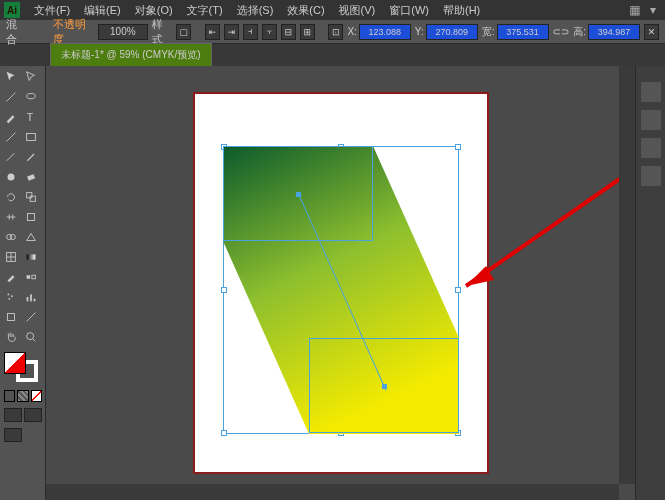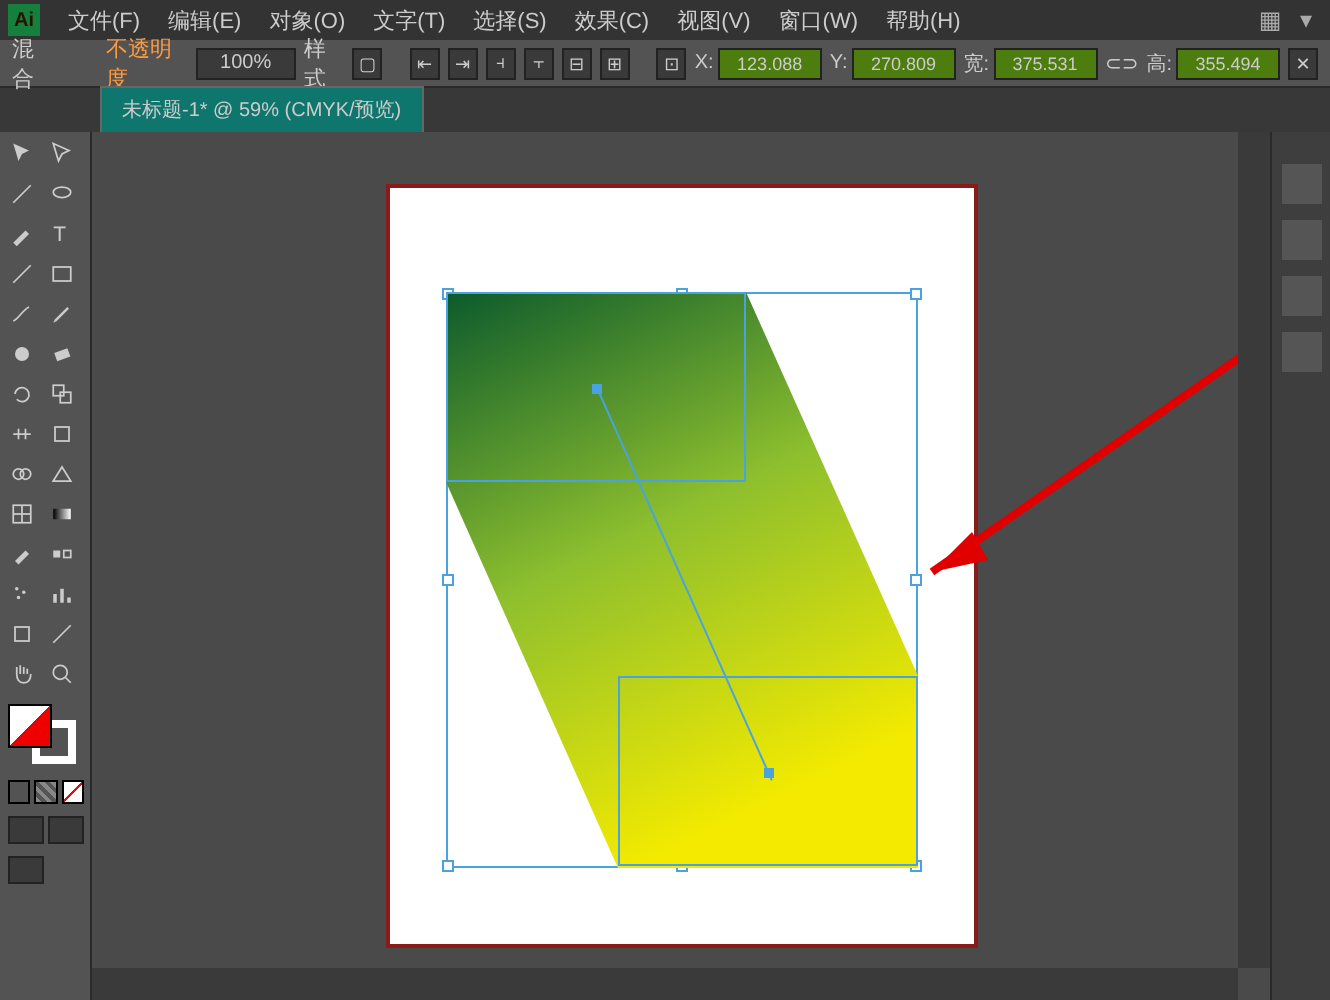--- a/index.html
+++ b/index.html
@@ -9,23 +9,23 @@
   .menu-item { padding: 2px 6px; cursor: pointer; font-size: 11px; }
   .menu-spacer { flex: 1; }
   .menu-icon { width: 16px; height: 14px; display: inline-flex; align-items: center; justify-content: center; color: #aaa; font-size: 12px; padding: 0 3px; }
   .optbar { height: 24px; background: #535353; display: flex; align-items: center; padding: 0 6px; gap: 4px; border-bottom: 1px solid #2a2a2a; }
   .opt-label { font-size: 11px; }
   .opt-highlight { color: #ff9a3c; }
   .opt-input { width: 50px; height: 16px; background: #3a3a3a; border: 1px solid #222; color: #ccc; font-size: 10px; text-align: center; }
   .opt-ico { width: 16px; height: 16px; background: #3a3a3a; border: 1px solid #222; display: flex; align-items: center; justify-content: center; font-size: 9px; }
   .coord-group { display: flex; align-items: center; gap: 2px; }
   .coord-label { font-size: 10px; color: #ccc; }
-  .coord-val { width: 52px; height: 16px; background: #4d7c0f; border: 1px solid #222; font-size: 9px; display: flex; align-items: center; justify-content: center; padding: 0 2px; }
+  .coord-val { width: 52px; height: 16px; background: #1d4ed8; border: 1px solid #222; font-size: 9px; display: flex; align-items: center; justify-content: center; padding: 0 2px; }
   .tabbar { height: 22px; background: #383838; display: flex; align-items: flex-end; padding-left: 50px; }
-  .doctab { background: #0f766e; padding: 4px 10px; font-size: 10px; border-top: 1px solid #666; border-left: 1px solid #666; border-right: 1px solid #666; }
+  .doctab { background: #4d7c0f; padding: 4px 10px; font-size: 10px; border-top: 1px solid #666; border-left: 1px solid #666; border-right: 1px solid #666; }
   .main { display: flex; height: calc(500px - 66px); }
   .tools { width: 46px; background: #535353; border-right: 1px solid #2a2a2a; display: flex; flex-wrap: wrap; padding: 2px; gap: 2px; align-content: flex-start; }
   .tool { width: 18px; height: 18px; display: flex; align-items: center; justify-content: center; cursor: pointer; }
   .tool svg { width: 14px; height: 14px; }
   .swatch-wrap { width: 40px; height: 32px; position: relative; margin-top: 4px; margin-left: 2px; }
   .swatch-fill { width: 22px; height: 22px; position: absolute; top: 0; left: 0; border: 1px solid #000; }
   .swatch-stroke { width: 22px; height: 22px; position: absolute; top: 8px; left: 12px; border: 4px solid #fff; background: #535353; }
   .mini-swatch { display: flex; gap: 2px; width: 40px; margin-top: 4px; padding-left: 2px; }
   .mini-sq { width: 12px; height: 12px; border: 1px solid #000; }
   .mode-btns { display: flex; gap: 2px; padding-left: 2px; margin-top: 4px; }
@@ -87,21 +87,21 @@
     <span class="coord-label">Y:</span>
     <div class="coord-val">270.809</div>
   </div>
   <div class="coord-group">
     <span class="coord-label">宽:</span>
     <div class="coord-val">375.531</div>
   </div>
   <span class="coord-label">⊂⊃</span>
   <div class="coord-group">
     <span class="coord-label">高:</span>
-    <div class="coord-val">355.494</div>
+    <div class="coord-val">394.987</div>
   </div>
   <div class="opt-ico" style="margin-left:auto">✕</div>
 </div>
 
 <div class="tabbar">
   <div class="doctab">未标题-1* @ 59% (CMYK/预览)</div>
 </div>
 
 <div class="main">
 

